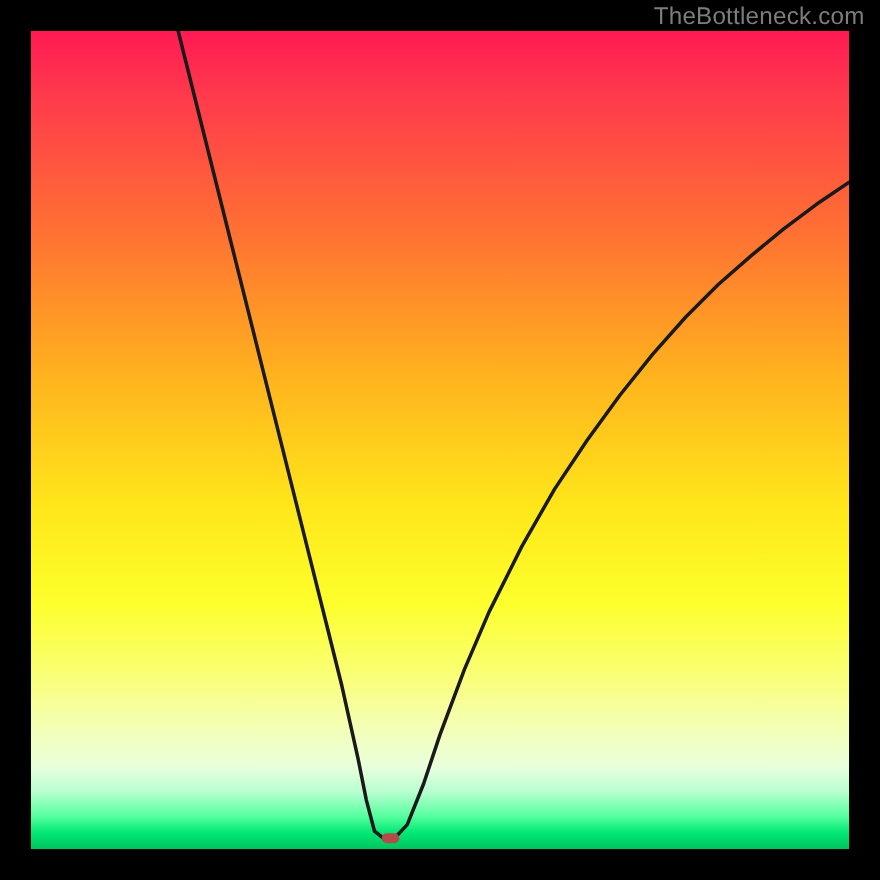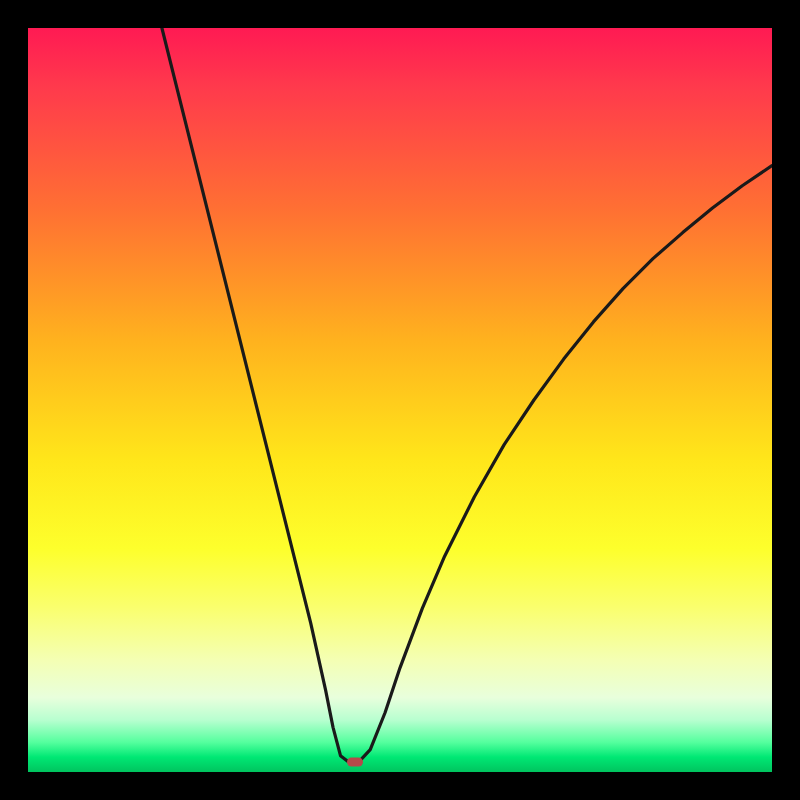--- a/index.html
+++ b/index.html
@@ -64,20 +64,21 @@
     border-radius: 5px;
     transform: translate(-50%, -50%);
     z-index: 4;
   }
 </style>
 </head>
 <body>
 
 <div class="frame">
 
+  <div class="watermark">TheBottleneck.com</div>
 
   <div class="plot">
     <div class="gradient"></div>
 
     <svg class="curve-layer" viewBox="0 0 744 744" preserveAspectRatio="none">
       <path id="curve-path" fill="none" stroke-width="3.2" stroke-linecap="round" stroke-linejoin="round" d="M133.92 0.00 L148.80 59.52 L163.68 119.04 L178.56 178.56 L193.44 238.08 L208.32 297.60 L223.20 357.12 L238.08 416.64 L252.96 476.16 L267.84 535.68 L282.72 595.20 L297.60 662.16 L305.04 699.36 L312.48 727.63 L319.92 733.58 L331.08 733.58 L342.24 721.68 L357.12 684.48 L372.00 639.84 L394.32 580.32 L416.64 528.24 L446.40 468.72 L476.16 416.64 L505.92 372.00 L535.68 331.08 L565.44 293.88 L595.20 260.40 L624.96 230.64 L654.72 204.60 L684.48 180.05 L714.24 157.73 L744.00 137.64" stroke="#1a1a1a"></path>
     </svg>
 
     <div id="marker" class="marker" style="left: 327.36px; top: 734.328px; background: rgb(181, 74, 74);"></div>
   </div>

